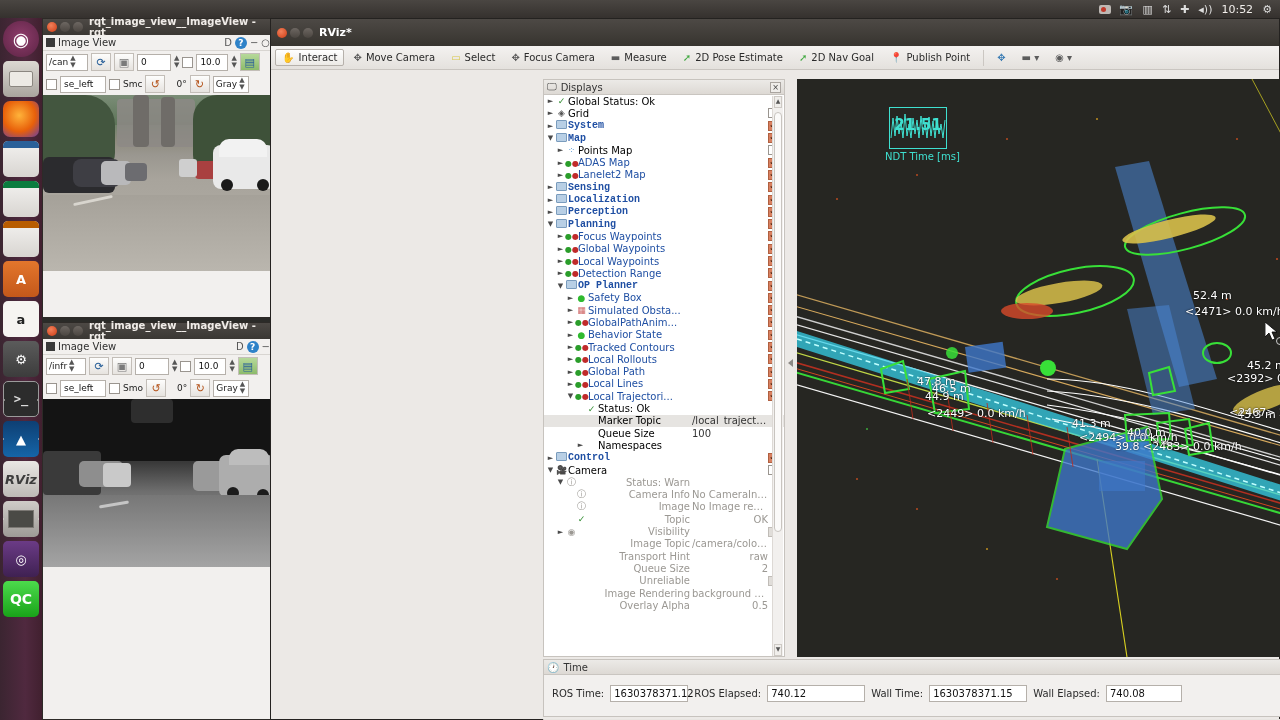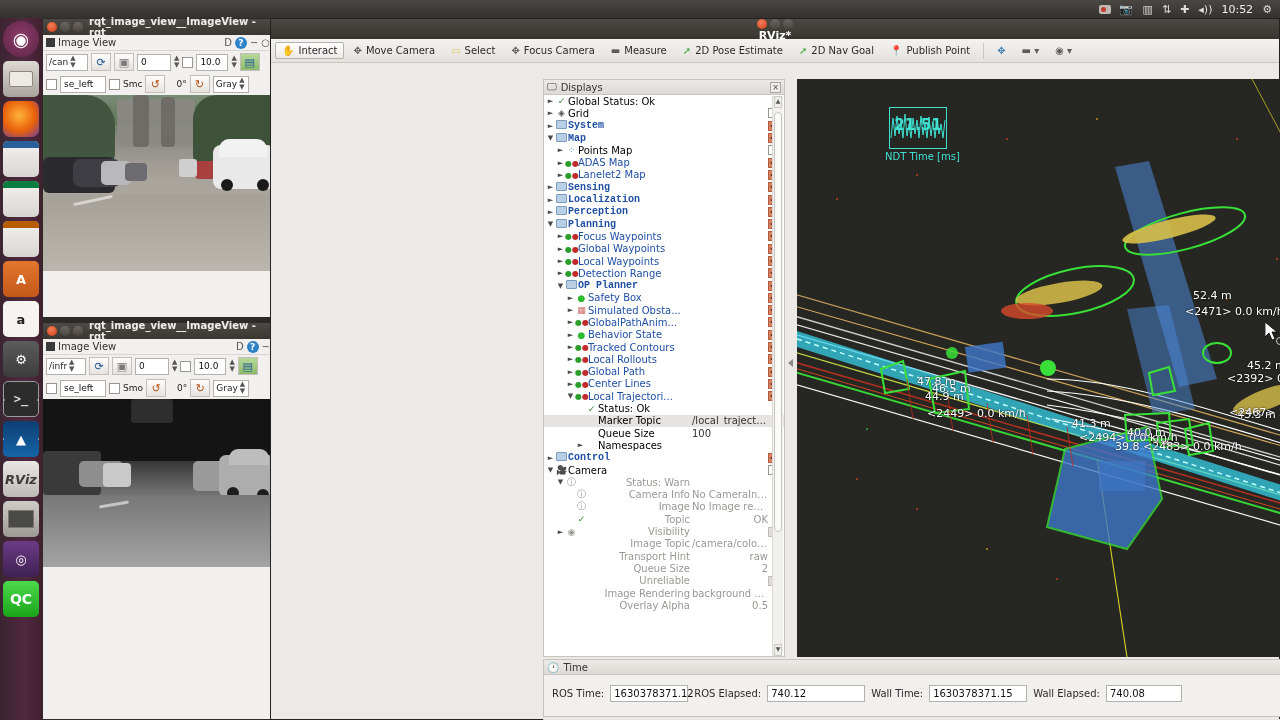--- a/index.html
+++ b/index.html
@@ -78,22 +78,22 @@
   .photo1{height:176px;background:
      linear-gradient(to bottom,#7d8f7a 0%,#6d8268 16%,#8e8b7e 26%,#9a9790 34%,#a8a49c 48%,#b4b0a8 100%);
      position:relative;overflow:hidden;}
   .photo2{height:168px;background:
      linear-gradient(to bottom,#101010 0%,#1b1b1b 18%,#3a3a3a 38%,#6e6e6e 55%,#8d8d8d 75%,#a2a2a2 100%);
      position:relative;overflow:hidden;}
   .blob{position:absolute;border-radius:4px;}
 
   
   #rviz{position:absolute;left:270px;top:18px;width:1010px;height:702px;background:#ece9e6;border:1px solid #242220;}
-  #rviz-title{height:20px;background:linear-gradient(#4d4945,#37342f);color:#fff;font-size:11px;
-    font-weight:bold;display:flex;align-items:center;flex-direction:column;}
+  #rviz-title{height:27px;background:linear-gradient(#4d4945,#37342f);color:#fff;font-size:11px;
+    font-weight:bold;display:flex;align-items:center;}
   #rviz-toolbar{height:24px;background:linear-gradient(#f4f2f0,#e4e1dd);border-bottom:1px solid #c9c5c0;
     display:flex;align-items:center;padding:0 4px;gap:2px;font-size:10px;color:#2b2b2b;}
   .tool{display:flex;align-items:center;gap:4px;padding:2px 6px;border:1px solid transparent;border-radius:2px;white-space:nowrap;}
   .tool.active{border:1px solid #b6b1ab;background:linear-gradient(#ffffff,#eceae6);}
   .tsep{width:1px;height:16px;background:#cbc7c2;margin:0 4px;}
 
   
   #displays{position:absolute;left:272px;top:60px;width:242px;height:578px;background:#f2f0ee;
             border:1px solid #c7c3be;display:flex;flex-direction:column;}
   .panel-hdr{height:15px;background:linear-gradient(#eceae7,#ddd9d4);border-bottom:1px solid #c9c5c0;
@@ -579,21 +579,21 @@
           <span class="arw">►</span>
           <span class="ico"><span style="font-size:8px"><span style="color:#2a9d2a">●</span><span style="color:#c02a2a">●</span></span></span>
           <span class="tlabel lnkc">Global Path</span>
           <span class="tval "></span>
           <span class="chk on"></span>
         </div>
         <div class="trow">
           <span style="width: 20px; flex: 0 0 auto;"></span>
           <span class="arw">►</span>
           <span class="ico"><span style="font-size:8px"><span style="color:#2a9d2a">●</span><span style="color:#c02a2a">●</span></span></span>
-          <span class="tlabel lnkc">Center Lines</span>
+          <span class="tlabel lnkc">Local Lines</span>
           <span class="tval "></span>
           <span class="chk on"></span>
         </div>
         <div class="trow">
           <span style="width: 20px; flex: 0 0 auto;"></span>
           <span class="arw">▼</span>
           <span class="ico"><span style="font-size:8px"><span style="color:#2a9d2a">●</span><span style="color:#c02a2a">●</span></span></span>
           <span class="tlabel lnkc">Local Trajectori...</span>
           <span class="tval "></span>
           <span class="chk on"></span>

